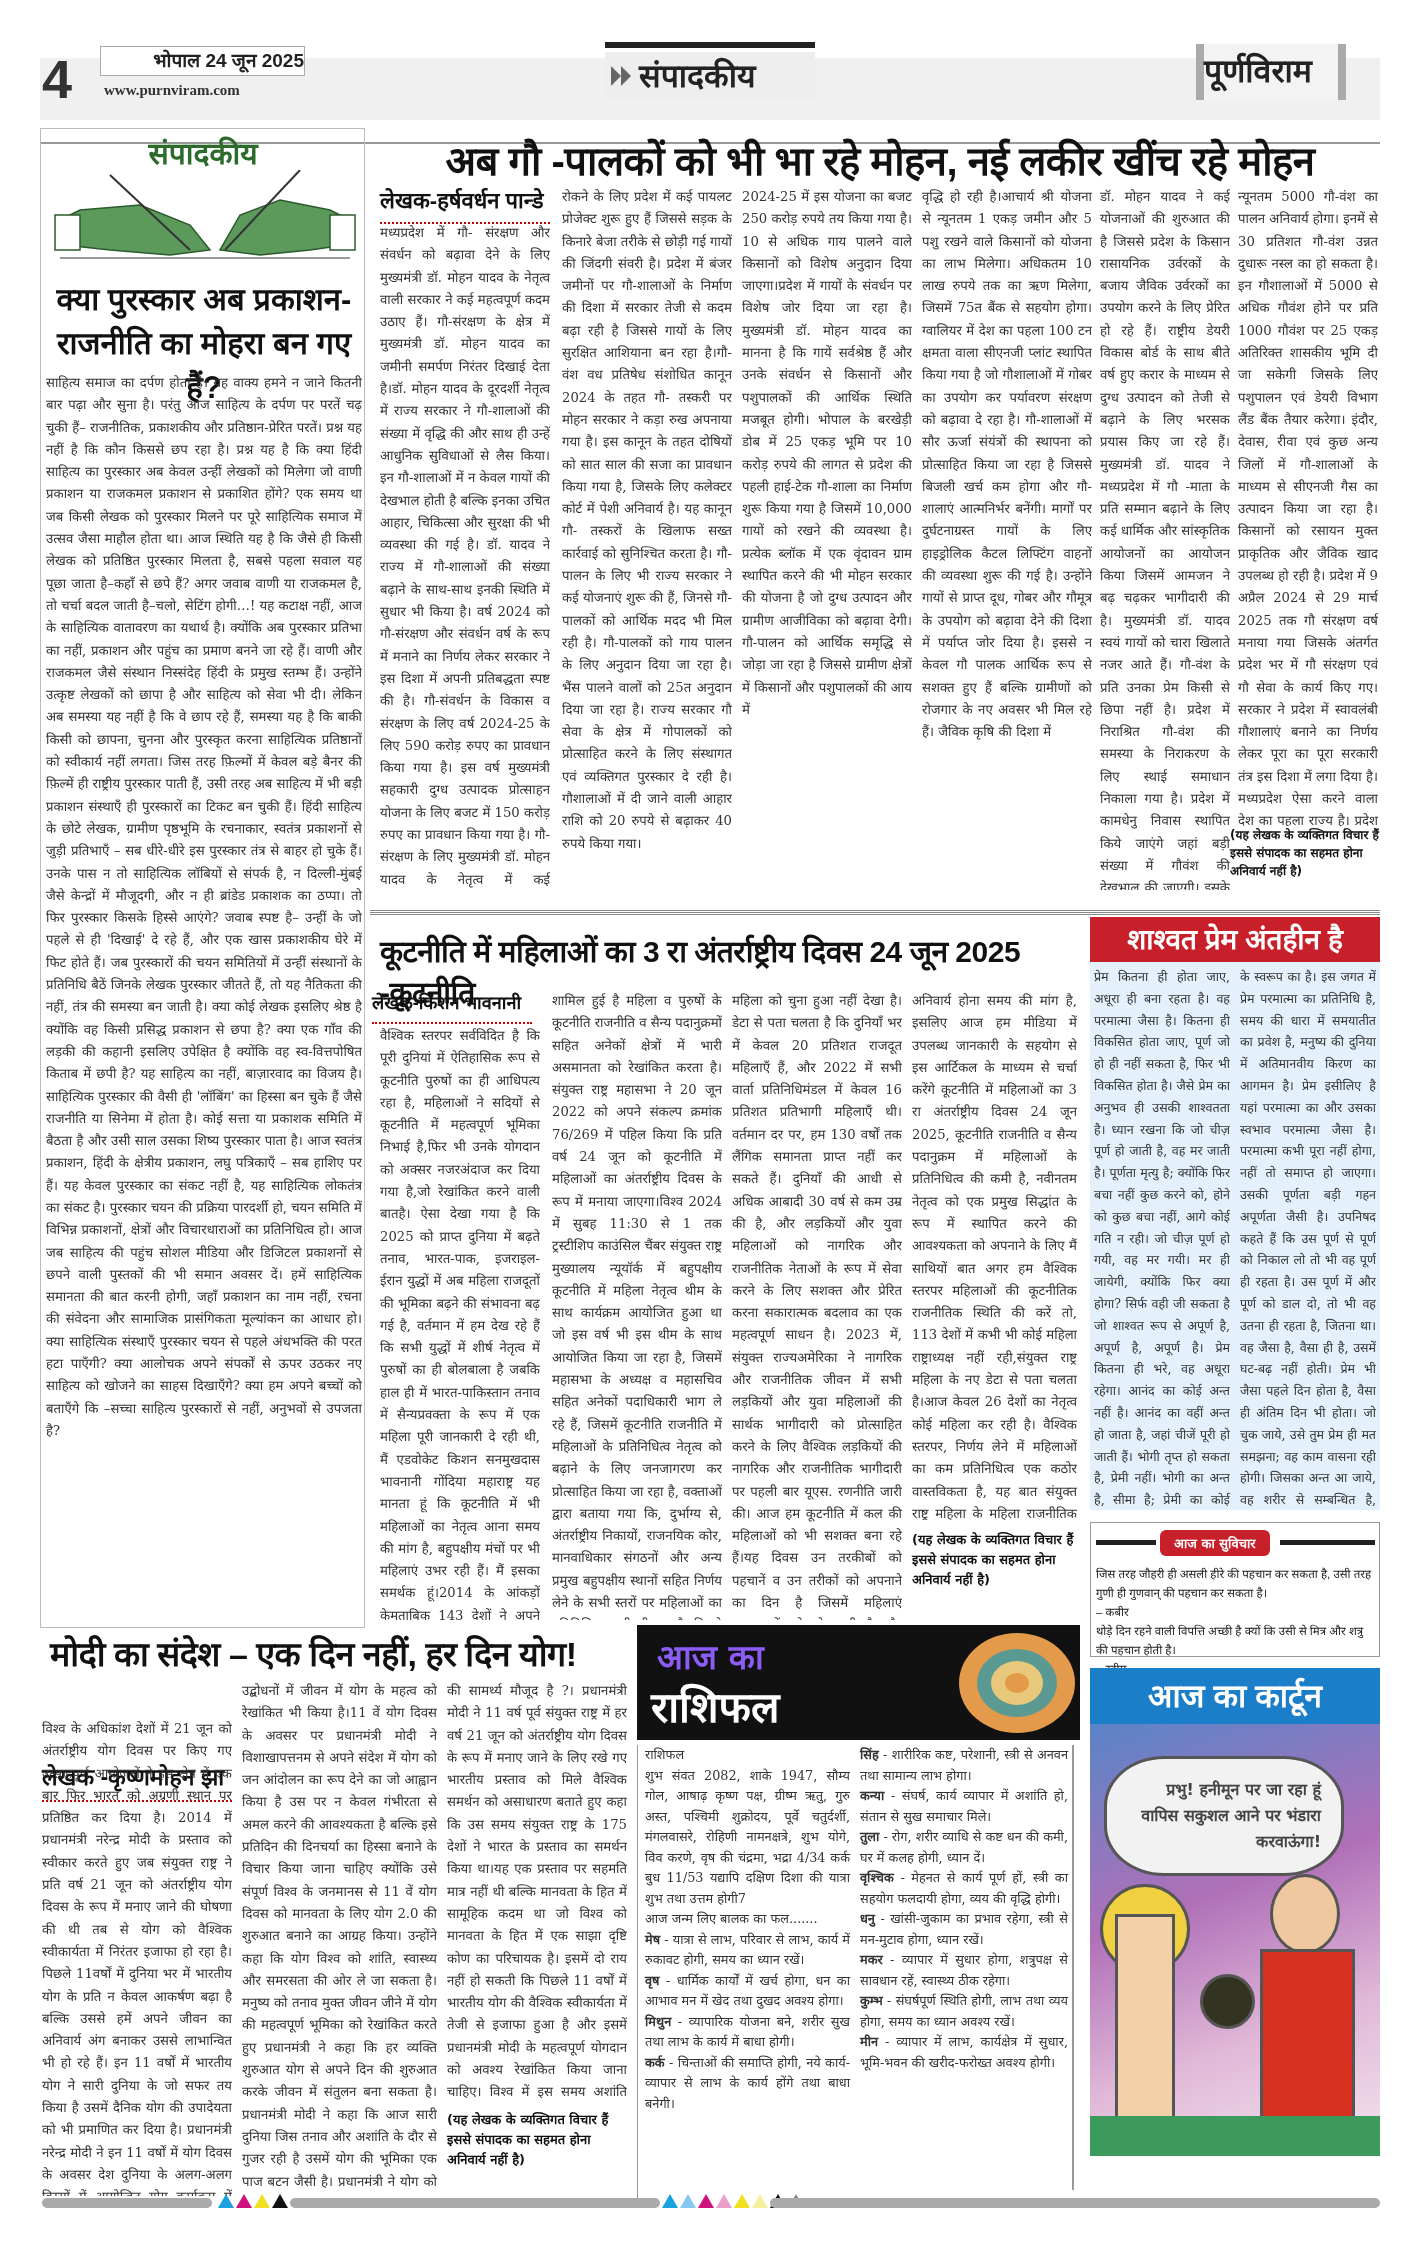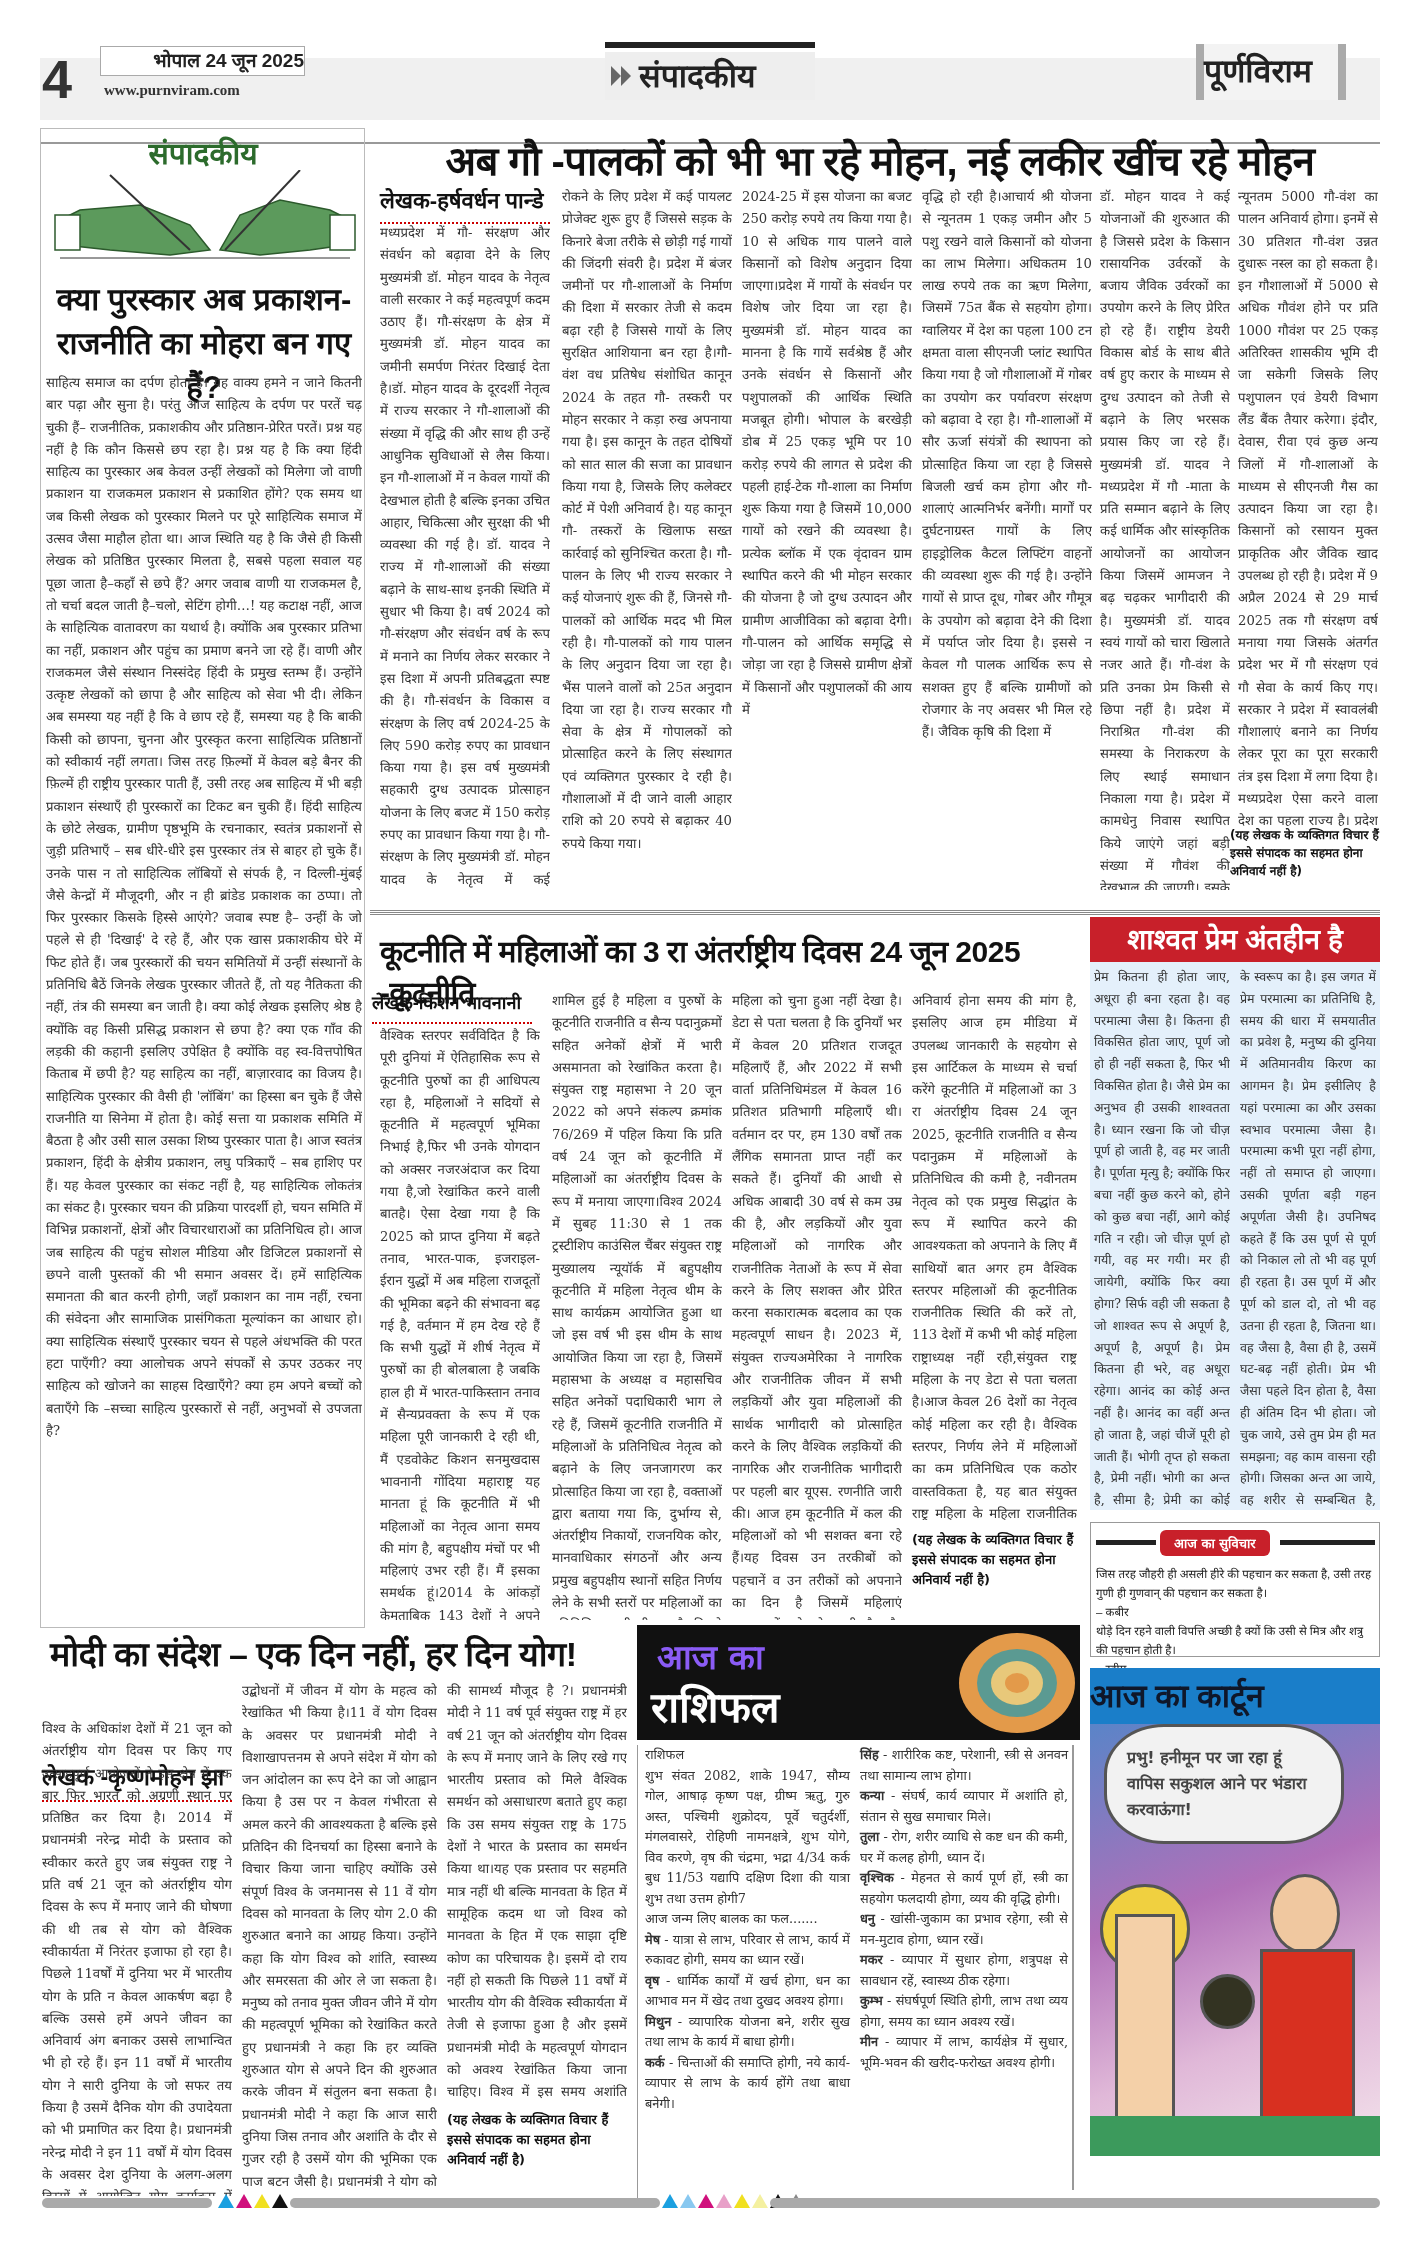--- a/index.html
+++ b/index.html
@@ -15,21 +15,21 @@
 .arrow{position:absolute;left:6px;top:14px;width:0;height:0;border-left:10px solid #666;border-top:10px solid transparent;border-bottom:10px solid transparent}
 .arrow2{left:16px}
 .brand{left:1196px;top:44px;width:150px;height:56px;border-left:8px solid #aaa;border-right:8px solid #aaa;background:#f3f3f3;text-align:left;font:bold 32px "Liberation Sans",sans-serif;line-height:54px;color:#222}
 .col-text{font:13.2px/22.3px "DejaVu Serif",serif;text-align:justify;color:#333;overflow:hidden}
 .edit-box{left:40px;top:128px;width:325px;height:1500px;border:1px solid #bbb}
 .edit-title{left:48px;top:132px;width:310px;text-align:center;font:bold 30px "DejaVu Serif",serif;color:#2c6b2c}
 .headline{font:bold 40px "Liberation Sans",sans-serif;color:#111;letter-spacing:-0.5px}
 .byline{font:bold 22px "Liberation Sans",sans-serif;color:#111;border-bottom:2px dotted #c00;padding-bottom:8px}
 .disclaimer{font:bold 15px/24px "DejaVu Sans",sans-serif;color:#111}
 .red-banner{background:#c8202a;color:#fff;font:bold 32px "Liberation Sans",sans-serif;text-align:center}
-.blue-banner{background:#1a7ec9;color:#0f172a;font:bold 32px "Liberation Sans",sans-serif;text-align:left}
+.blue-banner{background:#1a7ec9;color:#ffffff;font:bold 32px "Liberation Sans",sans-serif;text-align:center}
 .lightblue{background:#e4f0fb}
 .thought-tag{background:#c8202a;color:#fff;font:bold 17px "DejaVu Sans",sans-serif;border-radius:6px;padding:4px 14px}
 .rashi-box{background:#111;color:#fff}
 .footbar{height:10px;background:#aaa;border-radius:5px}
 .tri{width:0;height:0;border-left:8px solid transparent;border-right:8px solid transparent;border-bottom:14px solid}
 .sepline{height:5px;background:repeating-linear-gradient(#888 0 1px,#fff 1px 2px)}
 </style>
 </head>
 <body>
 
@@ -92,21 +92,21 @@
 <div class="abs thought-tag" style="left:1160px;top:1530px;font-size:13px">आज का सुविचार</div>
 <div class="abs" style="left:1096px;top:1565px;width:280px;font:11.5px/19px 'Liberation Sans',sans-serif;color:#222">
   <div>जिस तरह जौहरी ही असली हीरे की पहचान कर सकता है, उसी तरह गुणी ही गुणवान् की पहचान कर सकता है।</div>
   <div>– कबीर</div>
   <div>थोड़े दिन रहने वाली विपत्ति अच्छी है क्यों कि उसी से मित्र और शत्रु की पहचान होती है।</div>
   <div>– रहीम</div>
 </div>
 
 <div class="abs blue-banner" style="left:1090px;top:1668px;width:290px;height:56px;line-height:56px">आज का कार्टून</div>
 <div class="abs" style="left:1090px;top:1724px;width:290px;height:432px;background:linear-gradient(160deg,#5a84c8 0%,#b070b8 40%,#e0b8d8 70%,#f4e4ec 100%)">
-  <div style="position:absolute;left:14px;top:0;width:240px;height:120px;background:#f2f2f2;border:3px solid #555;border-radius:60px/50px;padding:18px 20px;font:bold 16px/26px 'DejaVu Sans',sans-serif;color:#444;text-align:left">प्रभु! हनीमून पर जा रहा हूं वापिस सकुशल आने पर भंडारा करवाऊंगा!</div>
+  <div style="position:absolute;left:14px;top:32px;width:240px;height:120px;background:#f2f2f2;border:3px solid #555;border-radius:60px/50px;padding:18px 20px;font:bold 16px/26px 'DejaVu Sans',sans-serif;color:#444;text-align:right">प्रभु! हनीमून पर जा रहा हूं वापिस सकुशल आने पर भंडारा करवाऊंगा!</div>
   <div style="position:absolute;left:10px;top:160px;width:90px;height:90px;border-radius:50%;background:#f0d040;border:3px solid #555"></div>
   <div style="position:absolute;left:25px;top:190px;width:60px;height:230px;background:#f4d0a8;border:3px solid #555"></div>
   <div style="position:absolute;left:180px;top:150px;width:70px;height:80px;border-radius:50%;background:#f0c8a0;border:3px solid #555"></div>
   <div style="position:absolute;left:170px;top:225px;width:95px;height:180px;background:#d83020;border:3px solid #555"></div>
   <div style="position:absolute;left:110px;top:250px;width:55px;height:55px;border-radius:50%;background:#332;border:3px solid #555"></div>
   <div style="position:absolute;left:0;bottom:0;width:290px;height:40px;background:#3c9a5c"></div>
 </div>
 
 <div class="abs headline" style="left:50px;top:1630px;width:640px;text-align:left;font-size:34px">मोदी का संदेश – एक दिन नहीं, हर दिन योग!</div>
 <div class="abs byline" style="left:42px;top:1760px;width:190px;font-size:23px">लेखक -कृष्णमोहन झा</div>

